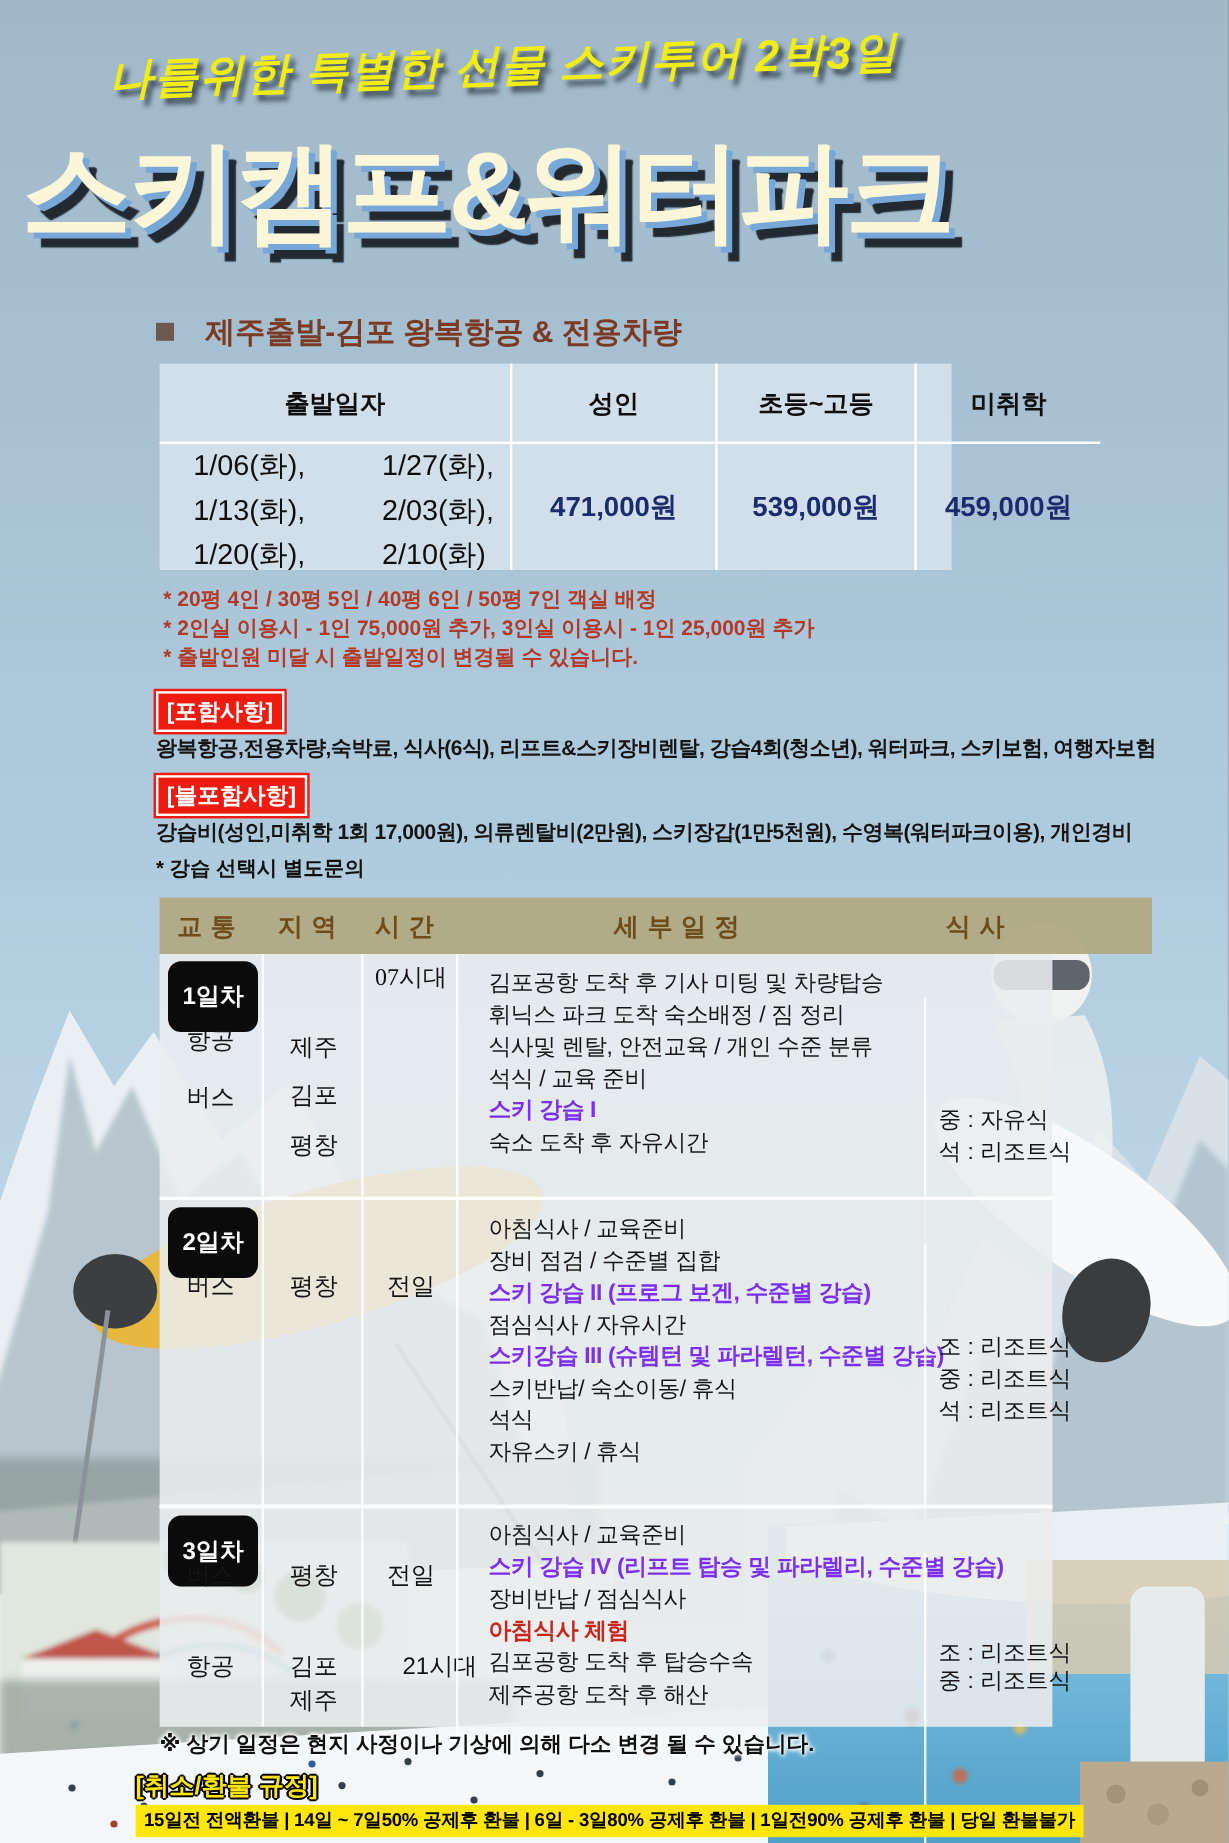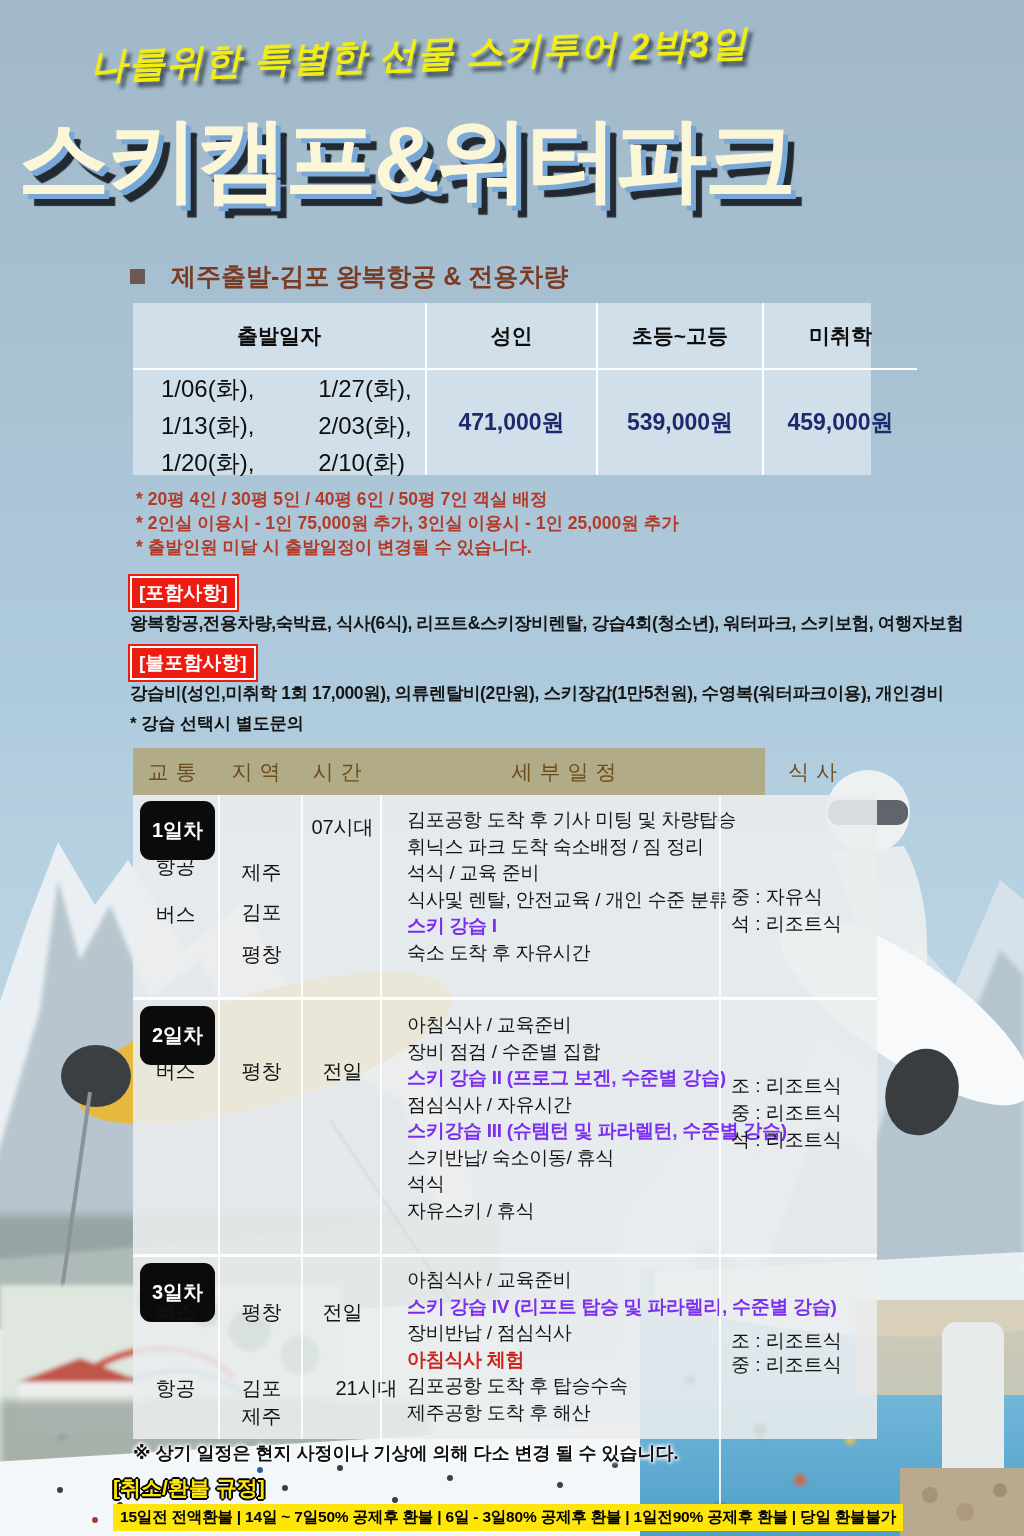--- a/index.html
+++ b/index.html
@@ -13,21 +13,21 @@
            color:var(--tagline_yellow,#f1ec14);transform:rotate(-2deg);
            text-shadow:4px 5px 4px rgba(33,44,54,.8);letter-spacing:1px;white-space:nowrap;}
   .big-title{left:0;top:98px;width:811px;text-align:center;font-size:92px;font-weight:900;
            color:var(--title_cream,#fcf6d8);letter-spacing:-3px;white-space:nowrap;
            text-shadow:5px 5px 0 var(--title_blue,#78a8d8),11px 12px 1px rgba(5,8,15,.82);}
   .route-hdr{left:130px;top:260px;display:flex;align-items:center;gap:26px;
            font-size:25px;font-weight:800;color:var(--maroon,#7b3a23);white-space:nowrap;}
   .route-hdr .sq{width:15px;height:15px;background:#6f5850;display:inline-block;}
 
   
-  .price-table{left:133px;top:303px;width:738px;height:172px;
+  .price-table{left:133px;top:303px;width:660px;height:172px;
            background:rgba(209,224,233,.96);display:grid;
            grid-template-columns:292px 171px 166px 155px;grid-template-rows:67px 105px;}
   .pt-cell{display:flex;align-items:center;justify-content:center;color:#0e0e0e;
            font-size:21px;border-left:2px solid #fff;}
   .pt-cell.first{border-left:none;}
   .pt-head{border-bottom:2px solid #fff;font-weight:600;}
   .pt-dates{align-items:flex-start;justify-content:center;
            padding-left:28px;font-size:24px;line-height:37px;font-weight:500;gap:48px;}
   .pt-price{font-size:23px;font-weight:800;color:var(--navy,#1c2b6e);}
 
@@ -39,35 +39,35 @@
          box-shadow:0 0 0 2px var(--label_red,#ee1b10);white-space:nowrap;}
   .inc-label{left:130px;top:576px;}
   .inc-text{left:130px;top:611px;font-size:17.5px;font-weight:700;color:#151515;
          letter-spacing:-.4px;white-space:nowrap;}
   .exc-label{left:130px;top:646px;}
   .exc-text{left:130px;top:681px;font-size:17.5px;font-weight:700;color:#151515;
          letter-spacing:-.4px;white-space:nowrap;}
   .exc-note{left:130px;top:712px;font-size:17px;font-weight:800;color:#101010;white-space:nowrap;}
 
   
-  .sch-head{left:133px;top:748px;width:632px;height:47px;
+  .sch-head{left:133px;top:748px;width:816px;height:47px;
          background:rgba(177,169,130,.95);color:var(--brown,#6d4d1b);
-         font-size:21px;font-weight:400;}
+         font-size:21px;font-weight:700;padding-left:11px;}
   .sch-head span{position:absolute;top:10px;text-align:center;letter-spacing:7px;}
   .sh-t{left:0;width:85px;}  .sh-r{left:85px;width:83px;}  .sh-h{left:168px;width:79px;}
   .sh-d{left:247px;width:375px;letter-spacing:16px;} .sh-m{left:622px;width:122px;}
 
   .day{position:absolute;left:133px;width:744px;background:rgba(235,237,238,.88);}
   .day.sep{border-top:3px solid rgba(255,255,255,.9);}
   .col{position:absolute;top:0;height:100%;}
   .col-t{left:0;width:85px;}
   .col-r{left:85px;width:83px;border-left:2px solid rgba(255,255,255,.85);}
   .col-h{left:168px;width:79px;border-left:2px solid rgba(255,255,255,.85);}
   .col-d{left:247px;width:375px;border-left:2px solid rgba(255,255,255,.85);}
-  .col-m{left:586px;width:122px;border-left:2px solid rgba(255,255,255,.85);}
+  .col-m{left:637px;width:122px;border-left:2px solid rgba(255,255,255,.85);margin-top:37px;}
   .badge{position:absolute;left:7px;top:6px;background:var(--badge_black,#0b0b0b);color:#fff;
          font-size:20px;font-weight:800;padding:16px 12px;border-radius:11px;white-space:nowrap;}
   .cl{position:absolute;width:100%;text-align:center;font-size:20px;color:#141414;
       font-weight:500;white-space:nowrap;}
   .details{padding:12px 0 0 25px;font-size:19px;line-height:26.5px;color:#161616;
       font-weight:500;white-space:nowrap;letter-spacing:-.3px;}
   .purple{color:var(--purple,#7b2ff0);font-weight:800;}
   .wred{color:var(--water_red,#c9251c);font-weight:800;}
   .meals{padding:0 0 0 10px;font-size:19px;line-height:27px;color:#141414;
       font-weight:500;white-space:nowrap;}
@@ -244,27 +244,27 @@
       <span class="badge">1일차</span>
       <span class="cl" style="top:58px;">항공</span>
       <span class="cl" style="top:106px;">버스</span>
     </div>
     <div class="col col-r">
       <span class="cl" style="top:64px;">제주</span>
       <span class="cl" style="top:104px;">김포</span>
       <span class="cl" style="top:146px;">평창</span>
     </div>
     <div class="col col-h">
-      <span class="cl" style="top:19px;">07시대</span>
+      <span class="cl" style="top:6px;font-family:Liberation Serif, serif;">07시대</span>
     </div>
     <div class="col col-d details">
       <div>김포공항 도착 후 기사 미팅 및 차량탑승</div>
       <div>휘닉스 파크 도착 숙소배정 / 짐 정리</div>
+      <div>식사및 렌탈, 안전교육 / 개인 수준 분류</div>
       <div>석식 / 교육 준비</div>
-      <div>식사및 렌탈, 안전교육 / 개인 수준 분류</div>
       <div class="purple">스키 강습 I</div>
       <div>숙소 도착 후 자유시간</div>
     </div>
     <div class="col col-m meals m1">
       <div>중 : 자유식</div>
       <div>석 : 리조트식</div>
     </div>
   </div>
 
   <div class="fg day sep" style="top:997px;height:257px;">

